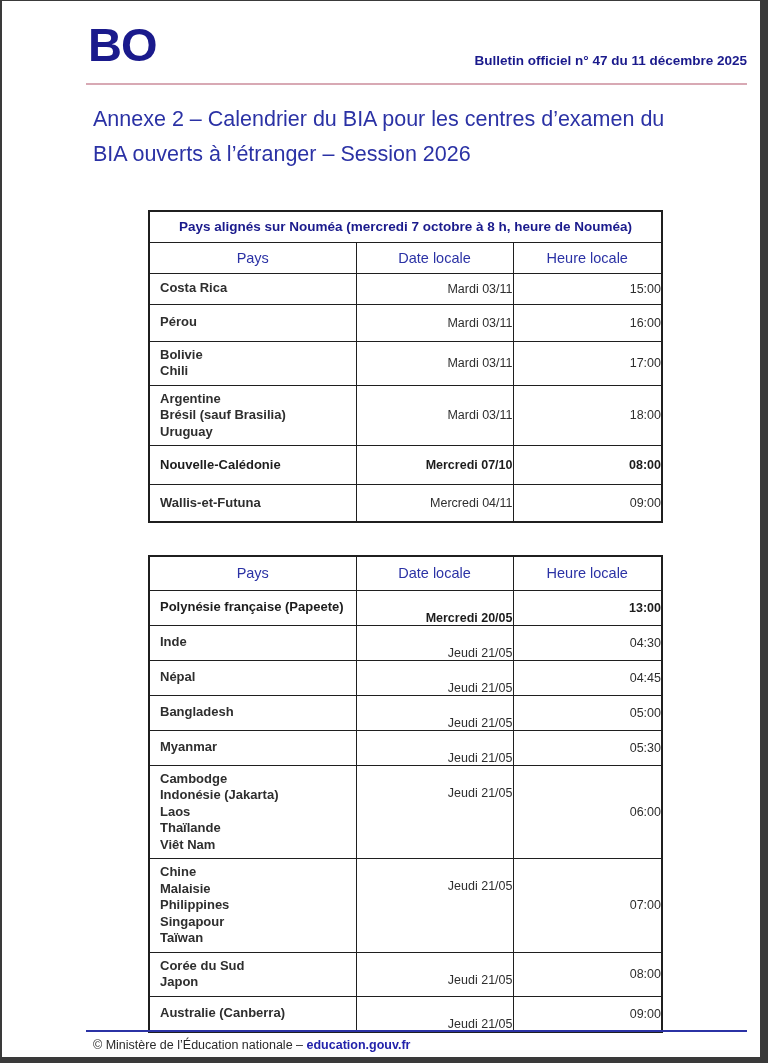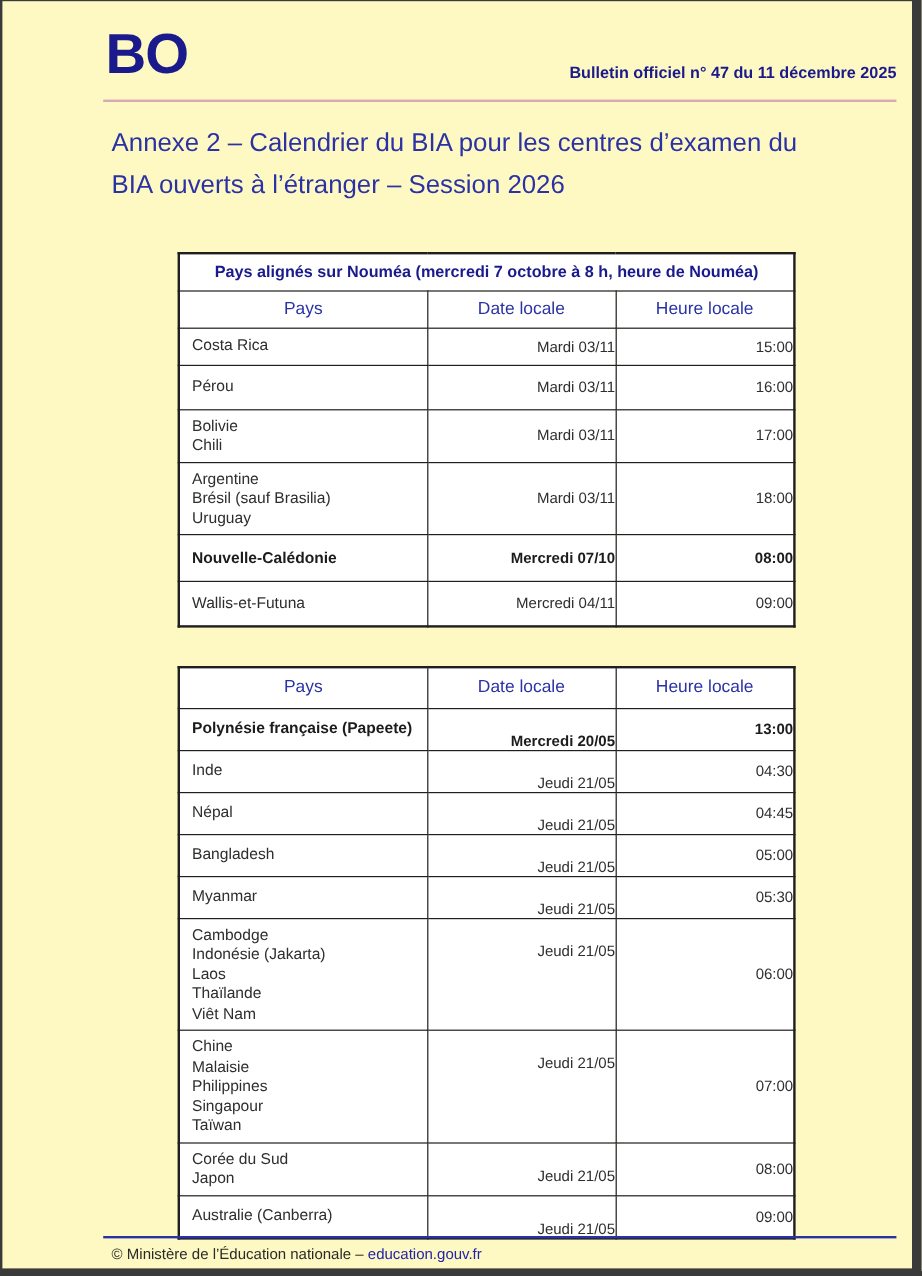--- a/index.html
+++ b/index.html
@@ -5,21 +5,21 @@
   * { margin:0; padding:0; box-sizing:border-box; }
   html,body { width:768px; height:1063px; }
   body {
     background: var(--edge, #3a3a3a);
     font-family: "Liberation Sans", sans-serif;
     position: relative;
     overflow: hidden;
   }
   .page {
     position:absolute; left:2px; top:1px; width:758px; height:1056px;
-    background:#fef9c3;
+    background:#ffffff;
   }
   .logo {
     position:absolute; left:86px; top:16px;
     font-size:47px; font-weight:800; letter-spacing:-1px;
     color: var(--navy, #1a1a8c);
   }
   .bulletin-info {
     position:absolute; right:13px; top:52px;
     font-size:13.5px; font-weight:600;
     color: var(--navy, #1a1a8c);
@@ -45,37 +45,37 @@
     color: var(--navy, #1a1a8c); font-weight:bold; font-size:13.5px;
     text-align:center;
   }
   .col-header {
     color: var(--blue, #2b32a5); font-weight:400; font-size:14.5px;
     text-align:center;
   }
   .pays-cell {
     text-align:left; padding:5px 6px 5px 10px;
     font-size:13px; color: var(--text, #2e2e2e);
-    white-space:pre-line; line-height:16.5px;
+    white-space:pre-line; line-height:16.5px;font-weight:bold;
   }
   .date-cell, .heure-cell {
     text-align:right; font-size:12.5px; color: var(--text, #2e2e2e);
   }
   #table2 .date-cell { vertical-align:top; padding-top:20px; }
   .bold-row td { font-weight:bold; color:#1c1c1c; }
   .footer-line {
     position:absolute; left:84px; right:13px; top:1029px; height:2px;
     background: var(--blue, #2b32a5);
   }
   .footer {
     position:absolute; left:91px; top:1037px;
     font-size:12.5px; color:#2a2a2a;
   }
   .footer-link {
-    color: var(--link, #2323ab); font-weight:normal; text-decoration:none;text-align:right;
+    color: var(--link, #2323ab); font-weight:bold; text-decoration:none;text-align:right;
   }
 </style>
 </head>
 <body>
 
 <div class="page">
 
   <div class="logo">BO</div>
   <div class="bulletin-info">Bulletin officiel n° 47 du 11 décembre 2025</div>
   <div class="header-line"></div>

